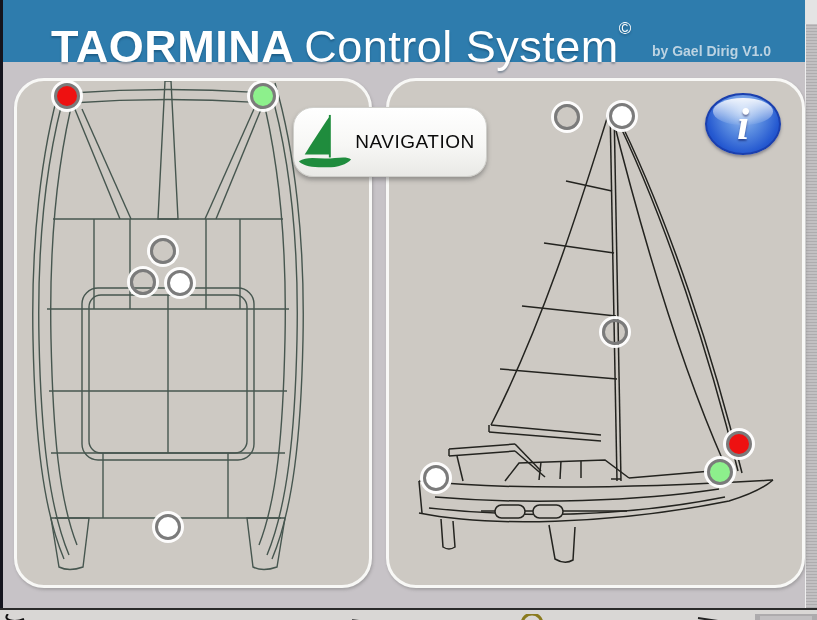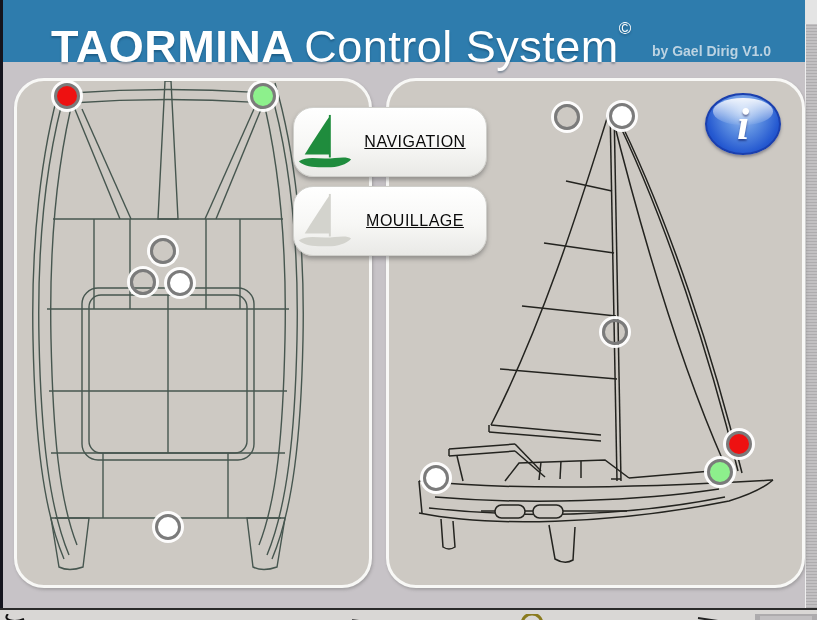--- a/index.html
+++ b/index.html
@@ -38,22 +38,22 @@
        background:transparent;cursor:pointer;}
 
   
   .btn-col{position:absolute;left:293px;top:107px;width:194px;z-index:5;
        display:flex;flex-direction:column;gap:9px;}
   .big-btn{height:68px;border-radius:20px;border:1px solid #cfcfcb;
        background:linear-gradient(180deg,#ffffff 0%,#f7f7f5 55%,#e9e9e6 100%);
        box-shadow:0 3px 4px rgba(90,90,90,.5), inset 0 1px 0 #ffffff;
        display:flex;align-items:center;cursor:pointer;}
   .big-btn .icon{width:58px;height:58px;flex:0 0 58px;margin-left:2px;}
-  .big-btn .lbl{flex:1;text-align:center;font-size:16px;color:#0b0b0b;
-       letter-spacing:.5px;padding-right:10px;text-decoration:underline;}
+  .big-btn .lbl{flex:1;text-align:center;font-size:19px;color:#0b0b0b;
+       letter-spacing:.5px;padding-right:10px;}
   .icon-green .boat-fill{fill:#1f8c3d;}
   .icon-green .boat-line{stroke:#1f8c3d;}
   .icon-grey .boat-fill{fill:#d3d3cd;}
   .icon-grey .boat-line{stroke:#d3d3cd;}
 
   
   .info-btn{position:absolute;left:316px;top:12px;width:76px;height:62px;border-radius:50%;
        background:radial-gradient(ellipse at 50% 28%,#a9c7f3 0%,#5a8ce0 38%,#2458d0 72%,#1b46b4 100%);
        border:2px solid #1a3fae;box-sizing:border-box;cursor:pointer;
        box-shadow:0 2px 3px rgba(70,70,90,.5);}
@@ -191,28 +191,20 @@
 
 <div class="btn-col">
   <div class="big-btn">
     <svg class="icon icon-green" viewBox="0 0 60 60">
       <path class="boat-fill" d="M 35,3 C 26,16 15,33 9,43 L 35,43 Z"></path>
       <path class="boat-line" d="M 35,2 L 35,46" stroke-width="2" fill="none"></path>
       <path class="boat-fill" d="M 3,50 C 10,45 20,47 30,47 C 42,47 52,44 57,48 C 52,54 40,57 28,56 C 16,57 6,54 3,50 Z"></path>
     </svg>
     <span class="lbl">NAVIGATION</span>
   </div>
-  <div class="big-btn">
-    <svg class="icon icon-grey" viewBox="0 0 60 60">
-      <path class="boat-fill" d="M 35,3 C 26,16 15,33 9,43 L 35,43 Z"></path>
-      <path class="boat-line" d="M 35,2 L 35,46" stroke-width="2" fill="none"></path>
-      <path class="boat-fill" d="M 3,50 C 10,45 20,47 30,47 C 42,47 52,44 57,48 C 52,54 40,57 28,56 C 16,57 6,54 3,50 Z"></path>
-    </svg>
-    <span class="lbl">MOUILLAGE</span>
-  </div>
 </div>
 
 <div class="bottom-strip">
   <svg width="817" height="10" viewBox="0 0 817 10">
     <path d="M 8,0 C 2,6 14,9 24,5" stroke="#111" stroke-width="2" fill="none"></path>
     <path d="M 30,8 L 62,9" stroke="#666" stroke-width="1" fill="none"></path>
     <circle cx="216" cy="8" r="1.5" fill="#333"></circle>
     <path d="M 352,6 l 14,2" stroke="#444" stroke-width="2" fill="none"></path>
     <path d="M 522,10 A 10,10 0 0 1 542,10" stroke="#8a7a1e" stroke-width="3" fill="none"></path>
     <path d="M 698,4 l 20,3" stroke="#222" stroke-width="2" fill="none"></path>

